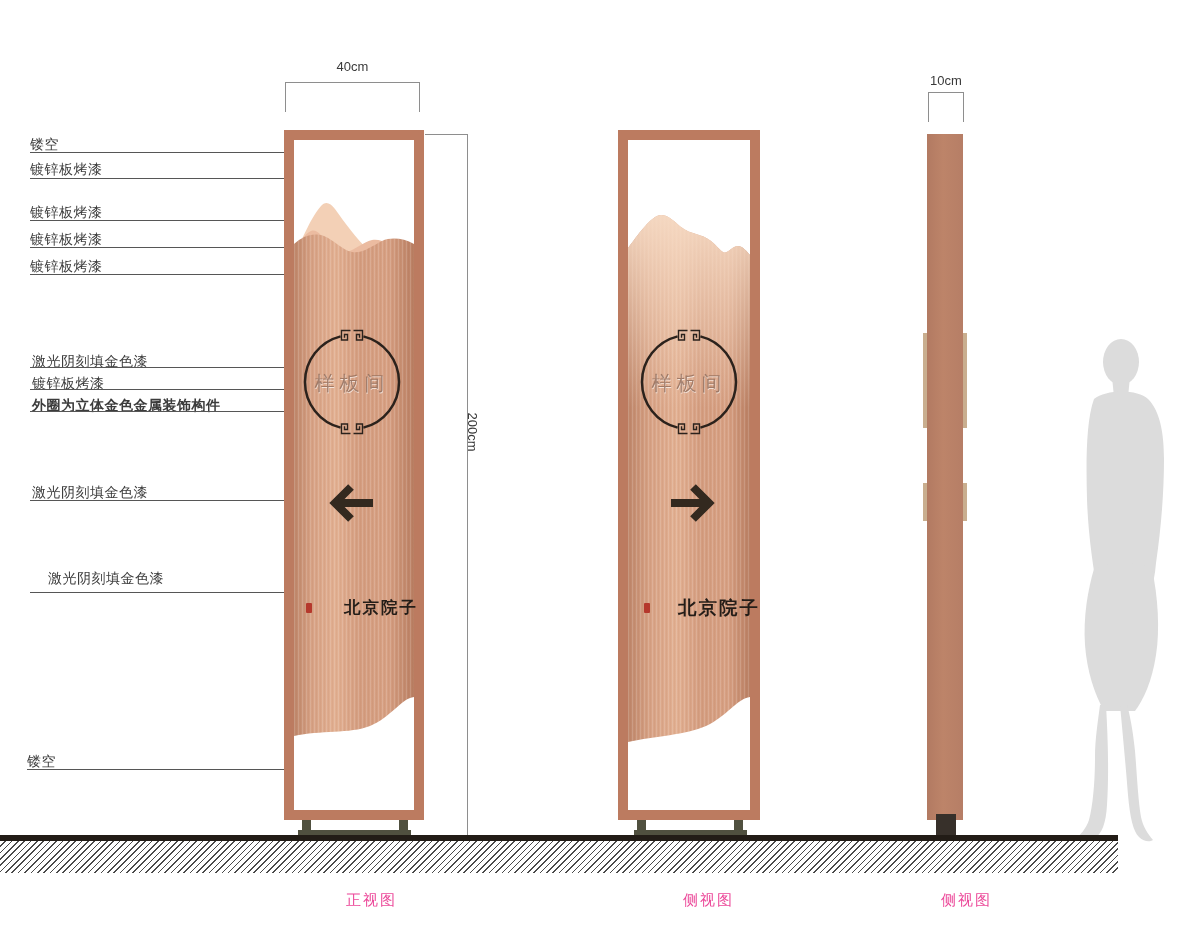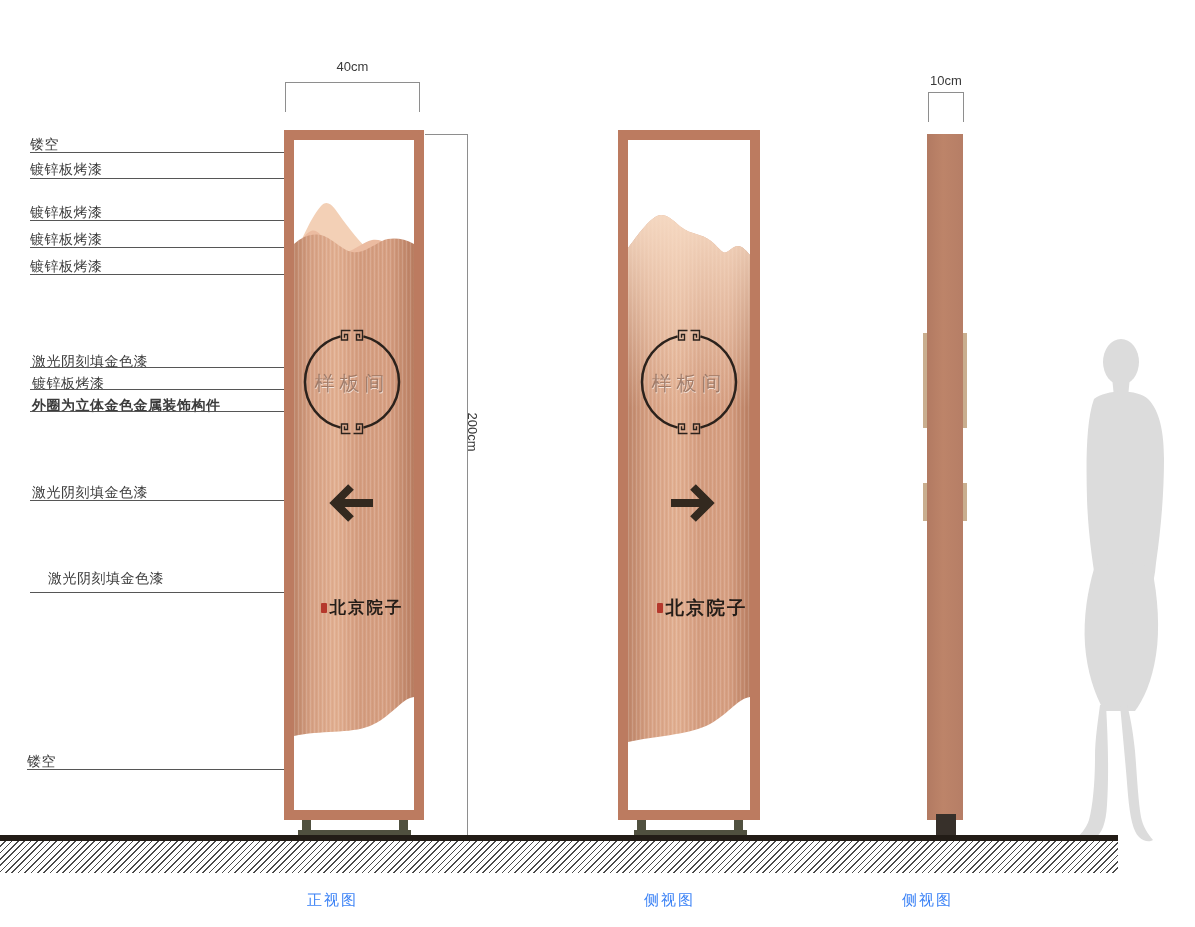--- a/index.html
+++ b/index.html
@@ -5,29 +5,29 @@
   html,body{margin:0;padding:0;background:#ffffff;}
   #canvas{
     position:relative;width:1195px;height:927px;background:#ffffff;overflow:hidden;
     font-family:"Liberation Sans", sans-serif;color:#3a3a3a;
   }
   .abs{position:absolute;}
   .ann-label{font-size:14px;color:#3c3c3c;letter-spacing:0.5px;white-space:nowrap;}
   .leader{height:1px;background:#565656;}
   .dim-text{font-size:13px;color:#3a3a3a;text-align:center;}
   .dim-line{background:#8e8e8e;}
-  .caption{font-size:15px;color:#3b82f6;text-align:left;letter-spacing:2px;}
+  .caption{font-size:15px;color:#ec4899;text-align:right;letter-spacing:2px;}
   .frame{border:10px solid #bc7b60;box-sizing:border-box;background:#ffffff;}
   .circle-text{
     text-align:center;font-size:20px;letter-spacing:5px;
     color:rgba(146,109,90,0.82);
     text-shadow:0.6px 0.6px 0.5px rgba(255,255,255,0.65);
     white-space:nowrap;
   }
-  .brand{display:flex;align-items:center;justify-content:center;gap:3px;}
+  .brand{display:flex;align-items:center;justify-content:space-between;gap:3px;}
   .brand .seal{display:inline-block;width:6px;height:10px;background:#b5382c;border-radius:1px;}
   .brand .brand-text{
     font-family:"DejaVu Serif", serif;font-weight:bold;color:#241d18;
     letter-spacing:2px;white-space:nowrap;
   }
   .base-post,.base-bar{background:#50503f;}
   .ground-line{background:#221c16;}
   .ground-hatch{
     background:repeating-linear-gradient(135deg,#ffffff 0 3.4px,#4a4a4a 3.4px 4.5px);
   }

